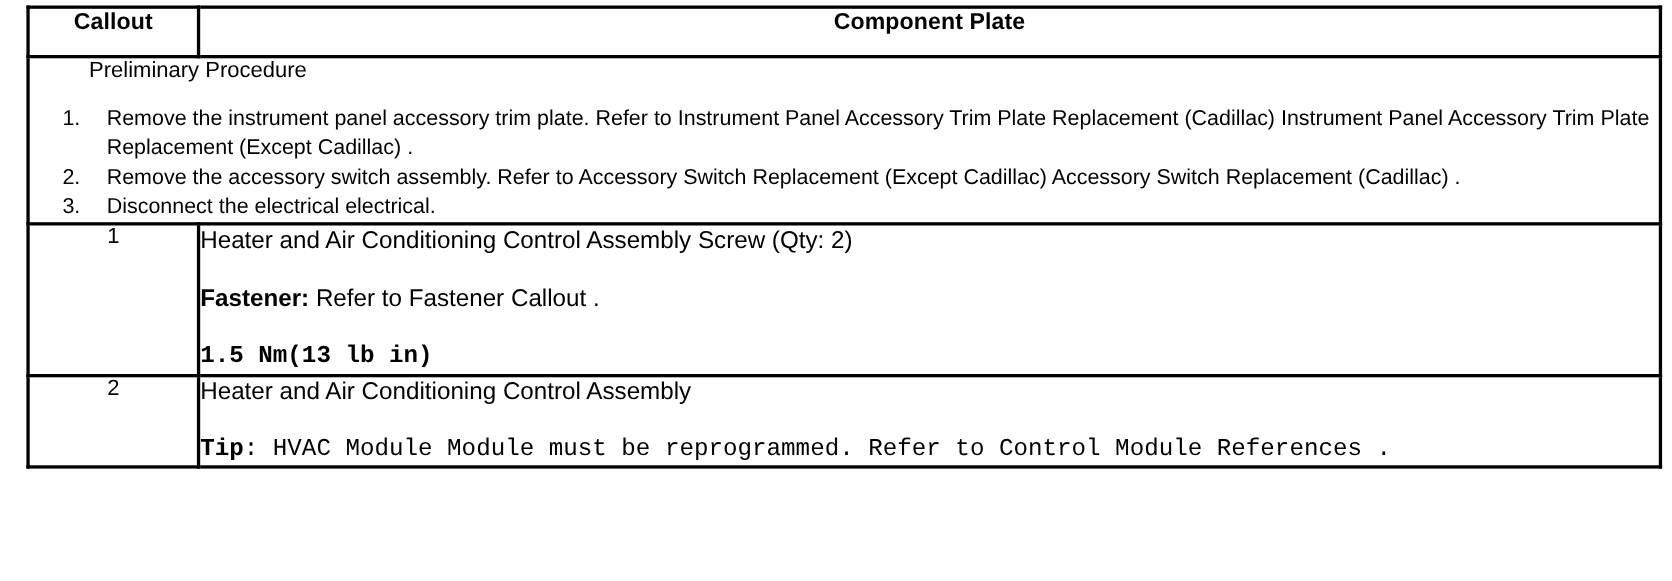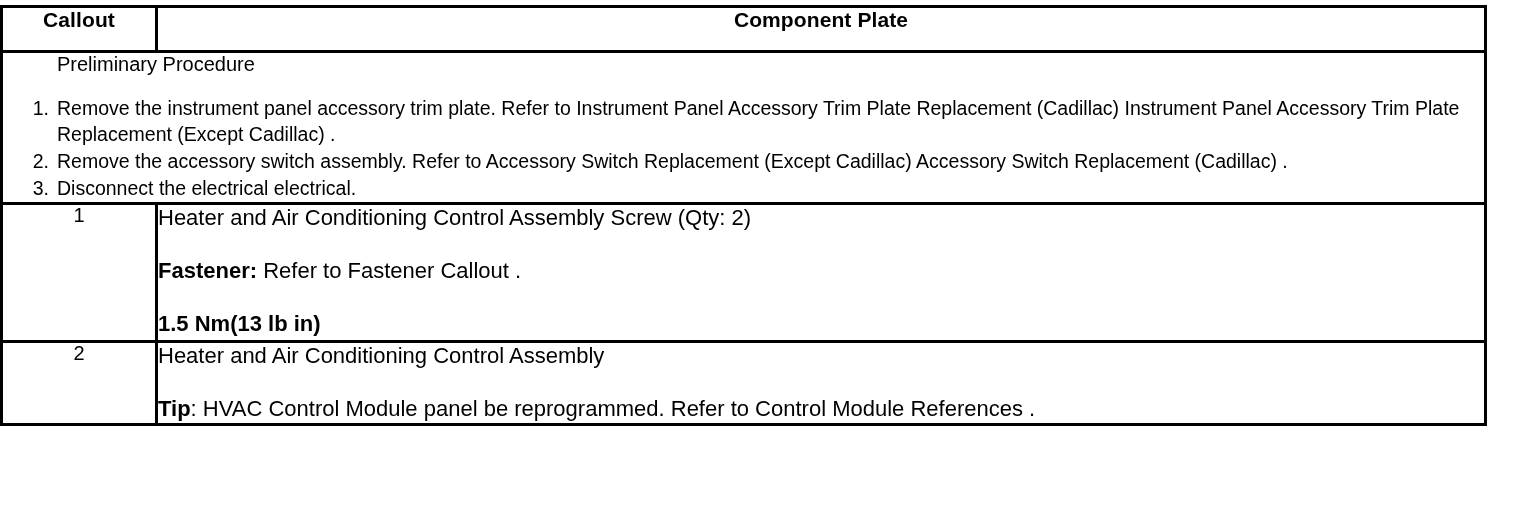--- a/index.html
+++ b/index.html
@@ -17,21 +17,21 @@
 
   .page {
     position: relative;
     width: 1520px;
     height: 528px;
     box-sizing: border-box;
   }
 
   table.spec-table {
     position: absolute;
-    left: 0;
+    left: 24px;
     top: 5px;
     width: 1487px;
     border-collapse: collapse;
     table-layout: fixed;
     background: #ffffff;
   }
 
   table.spec-table td,
   table.spec-table th {
     border: 3px solid #000000;
@@ -65,21 +65,21 @@
     margin: 0;
     padding: 0 0 0 0;
     list-style: none;
     counter-reset: procitem;
   }
   ol.proc-list > li {
     counter-increment: procitem;
     position: relative;
     font-size: 19.5px;
     line-height: 26px;
-    padding-left: 54px;
+    padding-left: 70px;
     margin: 0 0 1px 0;
     text-indent: 0;
   }
   ol.proc-list > li::before {
     content: counter(procitem) ".";
     position: absolute;
     left: 20px;
     top: 0;
     width: 26px;
     text-align: right;
@@ -95,21 +95,21 @@
     line-height: 1;
   }
   td.callout-body {
     padding: 9px 10px 9px 9px;
   }
   .cb-line {
     font-size: 22px;
     line-height: 25px;
     margin: 0 0 28px 0;
   }
-  .cb-line:last-child { margin-bottom: 2px; }
+  .cb-line:last-child { margin-bottom: 2px; font-family: Liberation Mono, monospace; }
   .cb-line.tight-last { margin-bottom: 4px; }
   .b { font-weight: bold; }
 </style>
 </head>
 <body>
 
 <div class="page">
 
   <table class="spec-table">
     <colgroup>
@@ -146,21 +146,21 @@
           </div>
           <div class="cb-line b tight-last">1.5 Nm(13 lb in)</div>
         </td>
       </tr>
 
       <tr>
         <td class="callout-num">2</td>
         <td class="callout-body">
           <div class="cb-line">Heater and Air Conditioning Control Assembly</div>
           <div class="cb-line">
-            <span class="b">Tip</span><span>: HVAC Control Module panel be reprogrammed. Refer to Control Module References .</span>
+            <span class="b">Tip</span><span>: HVAC Module Module must be reprogrammed. Refer to Control Module References .</span>
           </div>
         </td>
       </tr>
 
     </tbody>
   </table>
 
 </div>
 
 </body></html>

